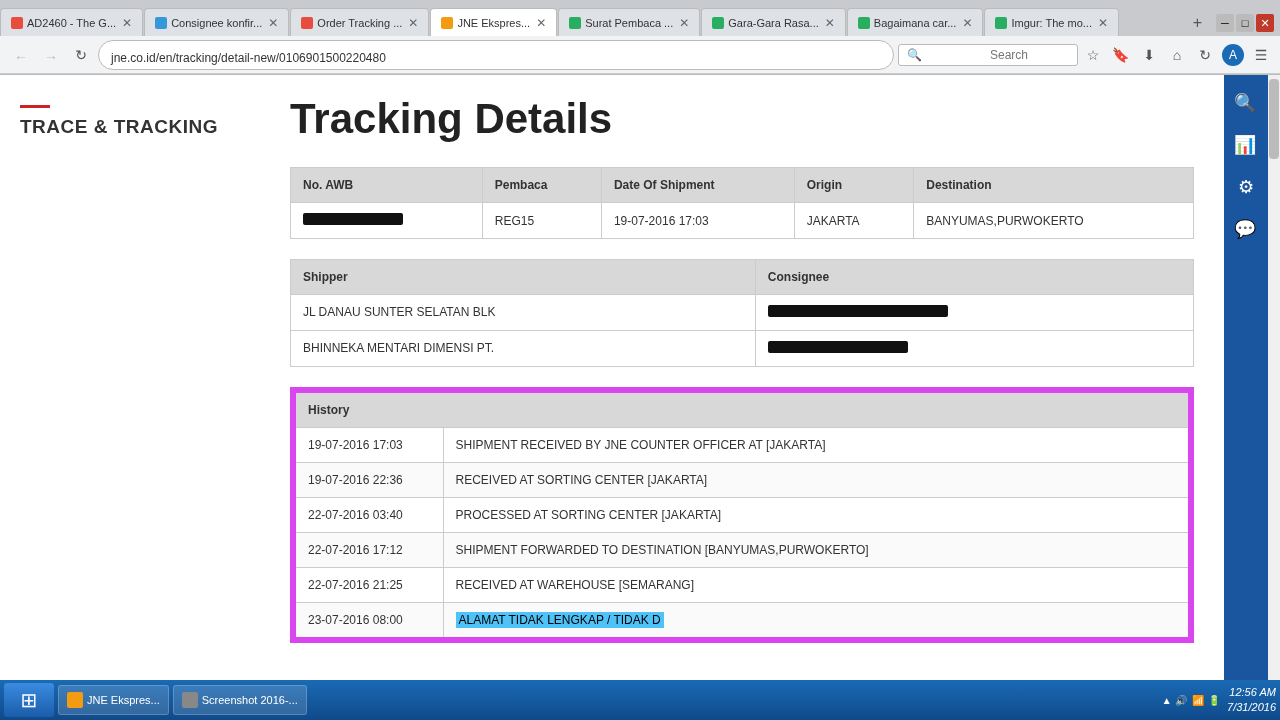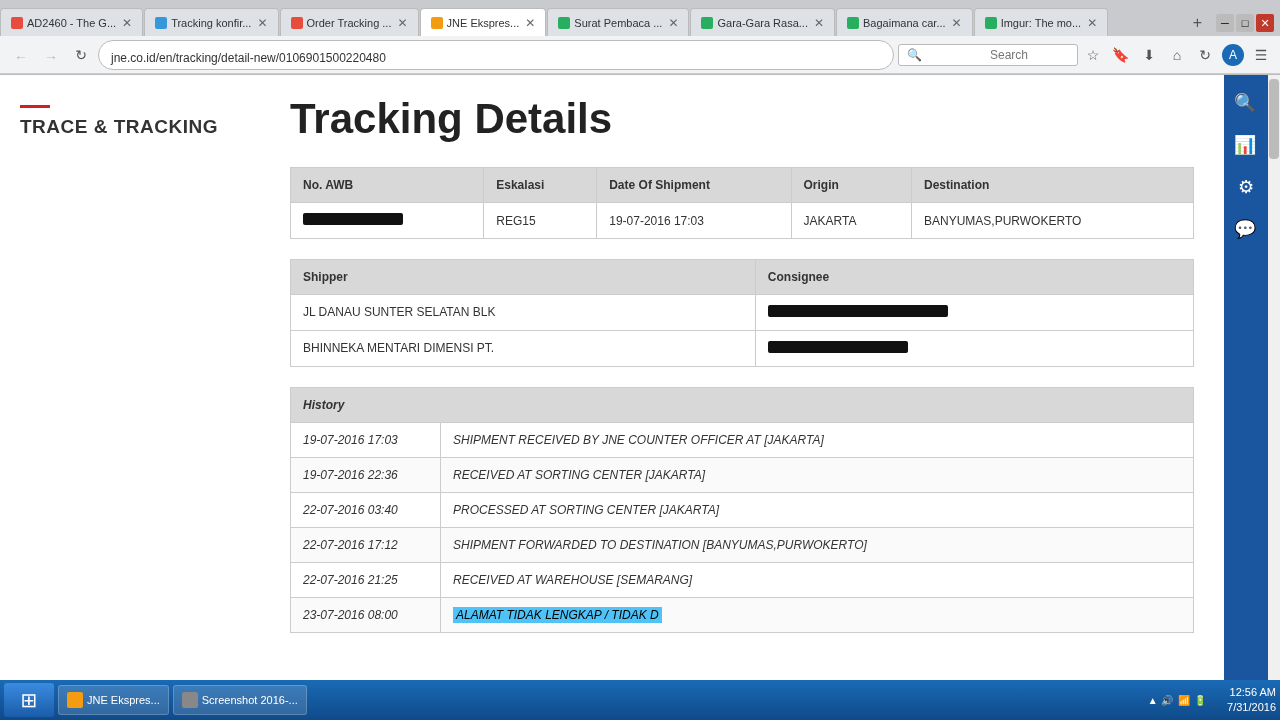--- a/index.html
+++ b/index.html
@@ -192,22 +192,21 @@
       font-size: 12px;
       color: #333;
       border: 1px solid #ccc;
       background: #fff;
       vertical-align: top;
     }
 
     .history-table {
       width: 100%;
       border-collapse: collapse;
-      border: 1px solid #d946ef;
-      font-style: italic;
+      border: 6px solid #d946ef;
     }
     .history-table .history-header {
       background: #d8d8d8;
       padding: 10px 12px;
       font-size: 12px;
       font-weight: bold;
       color: #333;
       border: 1px solid #ccc;
     }
     .history-table td {
@@ -307,39 +306,40 @@
       display: flex;
       align-items: center;
       gap: 4px;
       color: #fff;
       font-size: 10px;
     }
     .taskbar-clock {
       color: #fff;
       font-size: 11px;
       text-align: right;
-      margin-left: 20px;
+      margin-left: 6px;
       line-height: 1.4;
+      font-style: italic;
     }
   </style>
 </head>
 <body>
 
 <div class="browser-chrome">
   <div class="tab-bar">
 
     <div id="tabs-container" style="display:flex; align-items:flex-end; flex:1; overflow:hidden;">
         <div class="tab">
           <span style="display:inline-block;width:12px;height:12px;background:#e74c3c;border-radius:2px;margin-right:4px;flex-shrink:0;"></span>
           <span style="overflow:hidden;text-overflow:ellipsis;white-space:nowrap;max-width:110px;">AD2460 - The G...</span>
           <span class="tab-close">✕</span>
         </div>
         <div class="tab">
           <span style="display:inline-block;width:12px;height:12px;background:#3498db;border-radius:2px;margin-right:4px;flex-shrink:0;"></span>
-          <span style="overflow:hidden;text-overflow:ellipsis;white-space:nowrap;max-width:110px;">Tracking konfir...</span>
+          <span style="overflow:hidden;text-overflow:ellipsis;white-space:nowrap;max-width:110px;">Consignee konfir...</span>
           <span class="tab-close">✕</span>
         </div>
         <div class="tab">
           <span style="display:inline-block;width:12px;height:12px;background:#e74c3c;border-radius:2px;margin-right:4px;flex-shrink:0;"></span>
           <span style="overflow:hidden;text-overflow:ellipsis;white-space:nowrap;max-width:110px;">Order Tracking ...</span>
           <span class="tab-close">✕</span>
         </div>
         <div class="tab active">
           <span style="display:inline-block;width:12px;height:12px;background:#f39c12;border-radius:2px;margin-right:4px;flex-shrink:0;"></span>
           <span style="overflow:hidden;text-overflow:ellipsis;white-space:nowrap;max-width:110px;">JNE Ekspres...</span>
@@ -407,21 +407,21 @@
       <div class="sidebar-title">TRACE &amp; TRACKING</div>
     </div>
 
     <div class="main-content">
       <h1 class="page-heading">Tracking Details</h1>
 
       <table class="info-table">
         <thead>
           <tr>
             <th>No. AWB</th>
-            <th>Eskalasi</th>
+            <th>Pembaca</th>
             <th>Date Of Shipment</th>
             <th>Origin</th>
             <th>Destination</th>
           </tr>
         </thead>
         <tbody>
           <tr>
             <td>
               <span class="redacted" style="width:100px;"></span>
             </td>

